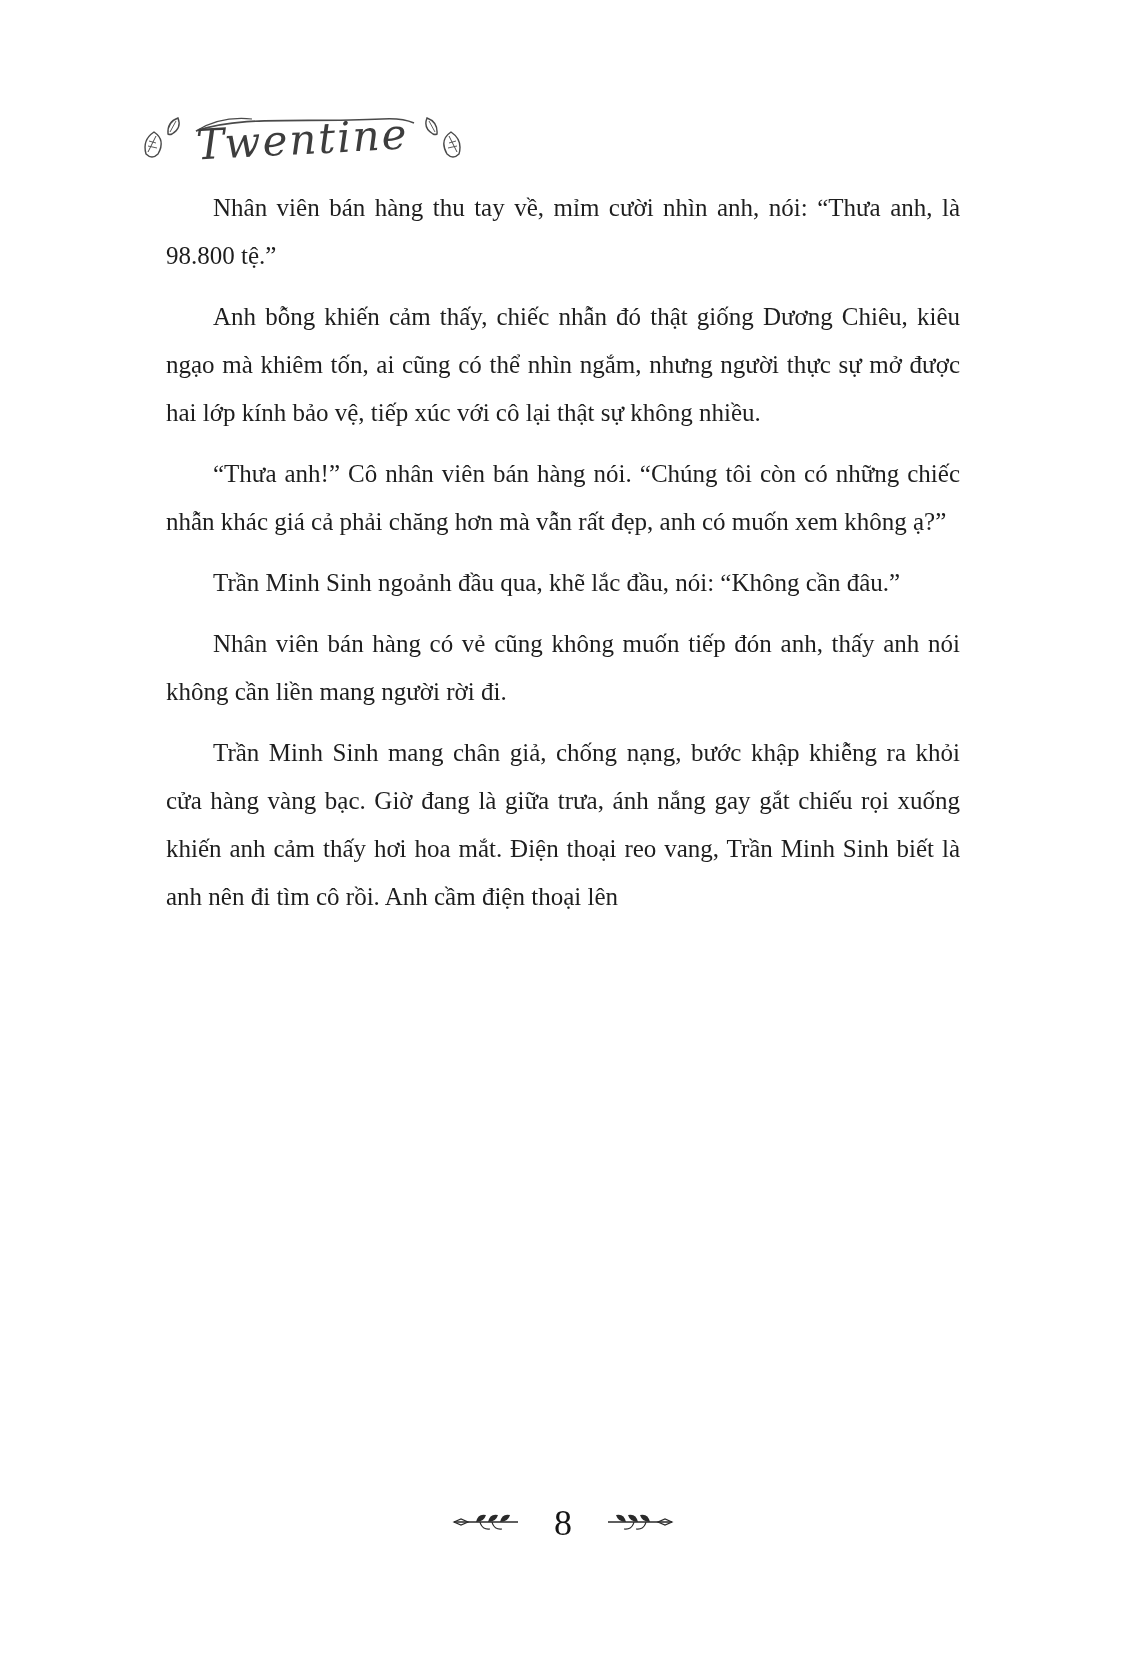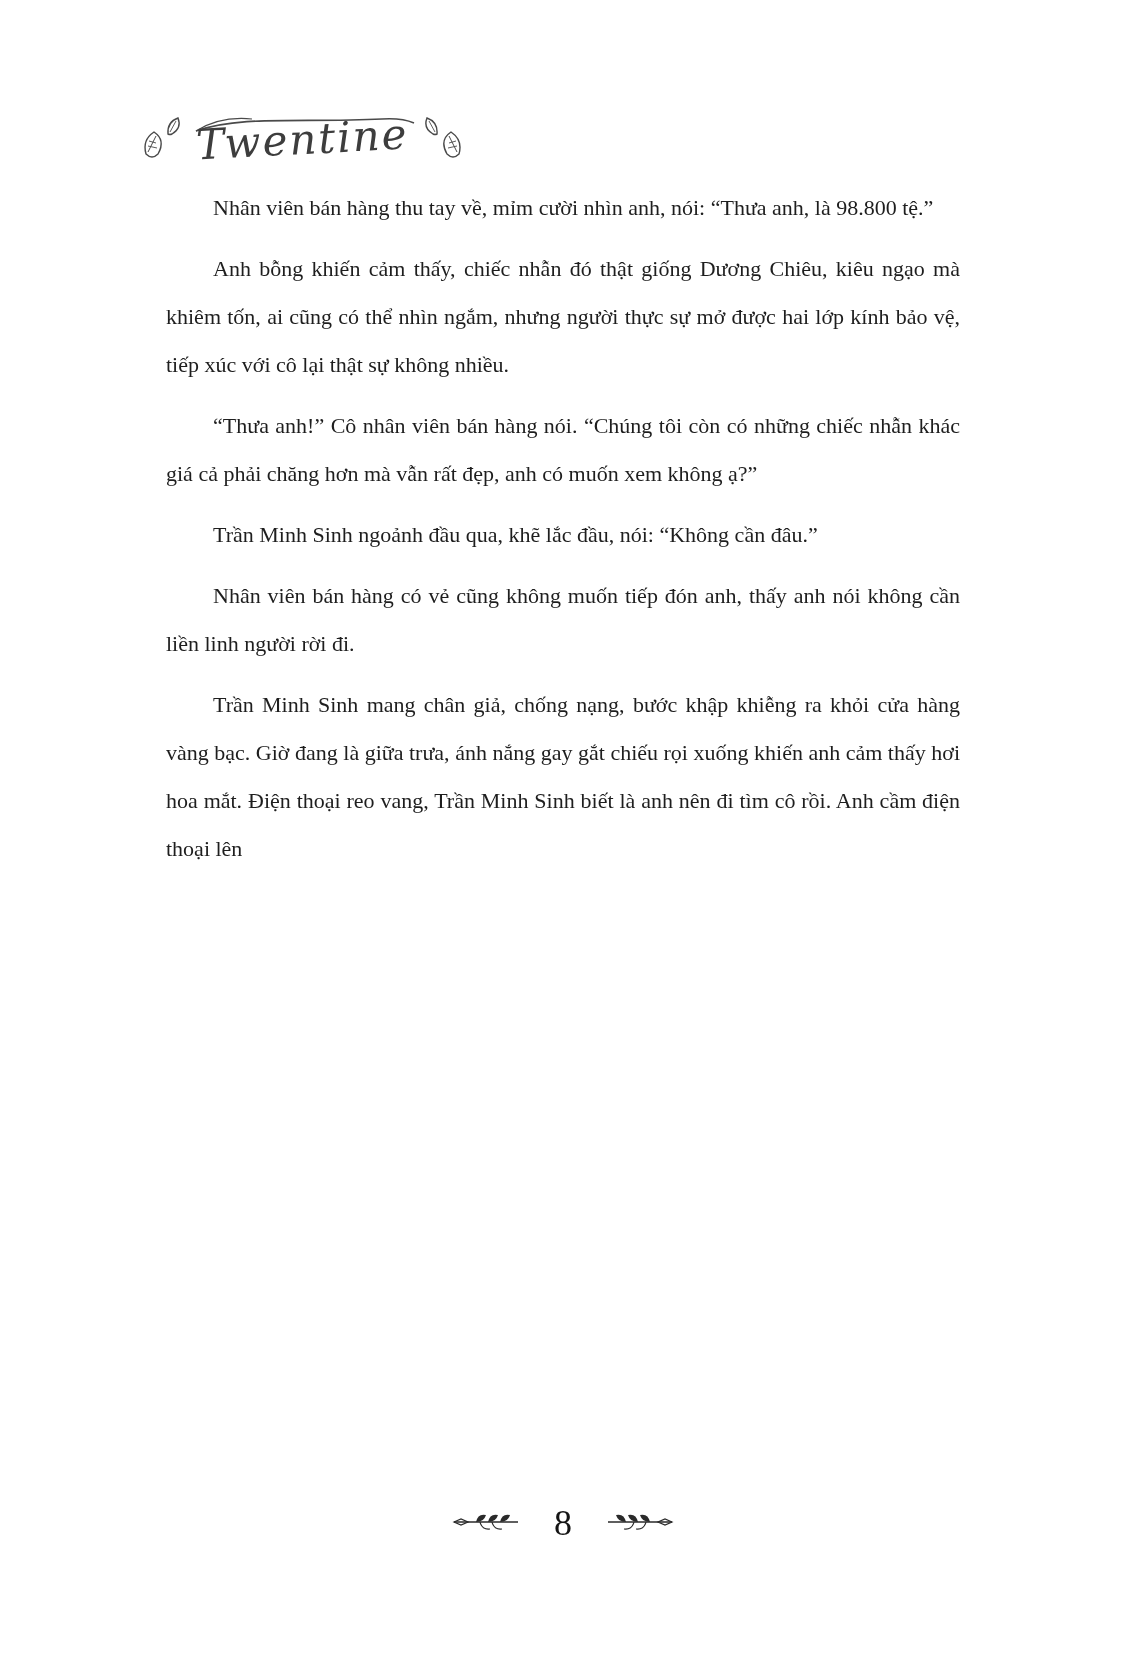--- a/index.html
+++ b/index.html
@@ -50,21 +50,21 @@
 
   
   .content {
     position: absolute;
     top: 184px;
     left: 166px;
     width: 794px;
   }
   .content p {
     margin: 0 0 13px 0;
-    font-size: 22px;
+    font-size: 25px;
     line-height: 48px;
     text-align: justify;
     text-indent: 47px;
     color: #1e1e1e;
   }
 
   
   .footer {
     position: absolute;
     top: 1505px;
@@ -116,21 +116,21 @@
         </g>
       </svg>
     </span>
   </div>
 
   <div class="content">
       <p>Nhân viên bán hàng thu tay về, mỉm cười nhìn anh, nói: “Thưa anh, là 98.800 tệ.”</p>
       <p>Anh bỗng khiến cảm thấy, chiếc nhẫn đó thật giống Dương Chiêu, kiêu ngạo mà khiêm tốn, ai cũng có thể nhìn ngắm, nhưng người thực sự mở được hai lớp kính bảo vệ, tiếp xúc với cô lại thật sự không nhiều.</p>
       <p>“Thưa anh!” Cô nhân viên bán hàng nói. “Chúng tôi còn có những chiếc nhẫn khác giá cả phải chăng hơn mà vẫn rất đẹp, anh có muốn xem không ạ?”</p>
       <p>Trần Minh Sinh ngoảnh đầu qua, khẽ lắc đầu, nói: “Không cần đâu.”</p>
-      <p>Nhân viên bán hàng có vẻ cũng không muốn tiếp đón anh, thấy anh nói không cần liền linh người rời đi.</p>
+      <p>Nhân viên bán hàng có vẻ cũng không muốn tiếp đón anh, thấy anh nói không cần liền mang người rời đi.</p>
       <p>Trần Minh Sinh mang chân giả, chống nạng, bước khập khiễng ra khỏi cửa hàng vàng bạc. Giờ đang là giữa trưa, ánh nắng gay gắt chiếu rọi xuống khiến anh cảm thấy hơi hoa mắt. Điện thoại reo vang, Trần Minh Sinh biết là anh nên đi tìm cô rồi. Anh cầm điện thoại lên</p>
     </div>
 
   <div class="footer">
     <span>
       <svg width="68" height="22" viewBox="0 0 68 22">
         <line x1="2" y1="12" x2="66" y2="12" stroke="#2a2a2a" stroke-width="1.4"></line>
         <path d="M2,12 L9,9 L16,12 L9,15 Z" fill="none" stroke="#2a2a2a" stroke-width="1.2"></path>
         <path d="M24,12 Q26,3 34,5 Q32,12 24,12 Z" fill="#2a2a2a"></path>
         <path d="M36,12 Q38,3 46,5 Q44,12 36,12 Z" fill="#2a2a2a"></path>

